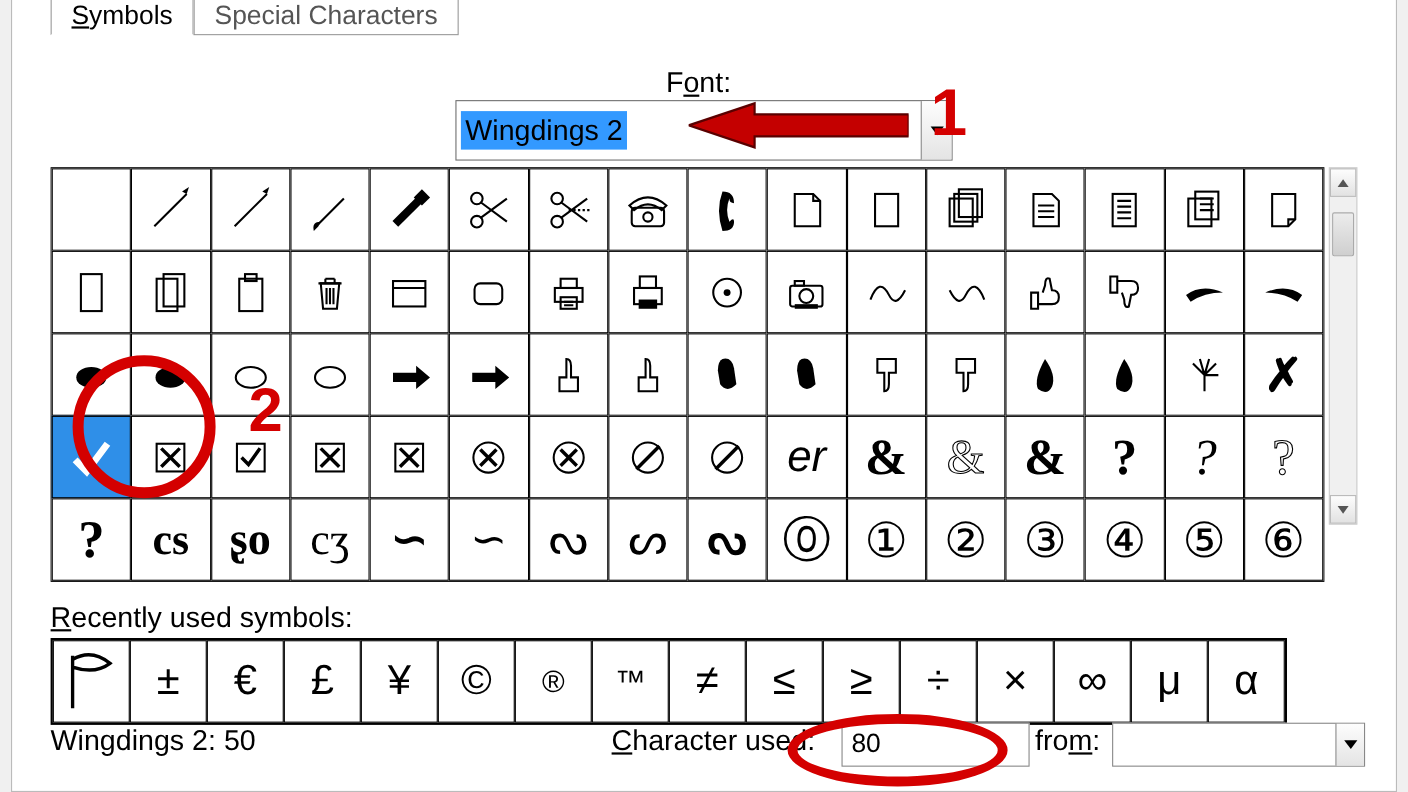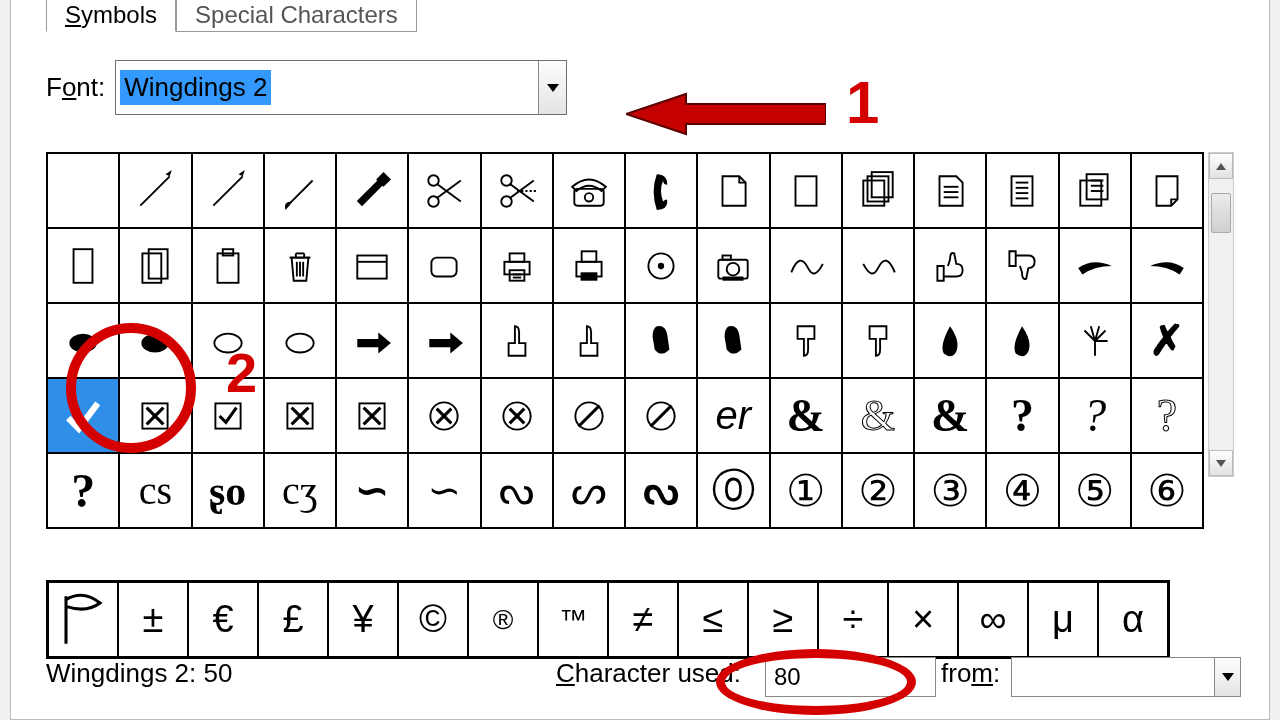--- a/index.html
+++ b/index.html
@@ -32,20 +32,21 @@
   .tab.active { border-bottom:1px solid #fff; background:#fff; }
   .tab.inactive { color:#555;border-bottom:1px solid #999; }
   .body {
     position:absolute;
     left:35px; right:35px; top:40px; bottom:10px;
   }
   .font-row {
     margin-top:20px;
     display:flex; align-items:center;
     position:relative;
+    flex-direction:column;
   }
   .lbl { font-size:26px; margin-right:10px; }
   .lbl u { text-decoration:underline; }
   .font-select {
     width:452px; height:55px;
     border:1px solid #707070;
     display:flex; align-items:center;
     background:#fff;
   }
   .font-select .val {
@@ -563,21 +564,21 @@
           <div class="cell">
             <span style="font-size:46px;font-style:italic;font-family:Georgia">?</span>
           </div>
           <div class="cell">
             <span style="font-size:46px;font-family:Georgia;-webkit-text-stroke:1px #000;color:#fff">?</span>
           </div>
           <div class="cell">
             <span style="font-size:48px;font-weight:900;font-family:'Arial Black'">?</span>
           </div>
           <div class="cell">
-            <span style="font-size:40px;font-family:'Brush Script MT',cursive;font-weight:normal">cs</span>
+            <span style="font-size:40px;font-family:'Brush Script MT',cursive;font-weight:bold">cs</span>
           </div>
           <div class="cell">
             <span style="font-size:42px;font-family:'Brush Script MT',cursive;font-weight:bold">ʂo</span>
           </div>
           <div class="cell">
             <span style="font-size:40px;font-family:'Brush Script MT',cursive">cʒ</span>
           </div>
           <div class="cell">
             <span style="font-size:40px;font-family:'Brush Script MT',cursive;font-weight:bold">∽</span>
           </div>
@@ -609,20 +610,21 @@
         </div>
       <div class="thumb"></div>
       <div class="btn" style="position:absolute;bottom:0;left:0;right:0;">
           <div class="tri-dn"></div>
         </div>
     </div>
 
     <div class="circle2"></div>
     <div class="anno2">2</div>
 
+    <div class="recent-label"><u>R</u>ecently used symbols:</div>
     <div class="recent" id="recent">
         <div class="rcell">
           <svg class="glyph" viewBox="0 0 40 40">
             <path class="thin" d="M10 34 V6 M10 8 Q20 2 30 10 Q22 16 10 12"></path>
           </svg>
         </div>
         <div class="rcell">±</div>
         <div class="rcell">€</div>
         <div class="rcell">£</div>
         <div class="rcell">¥</div>

